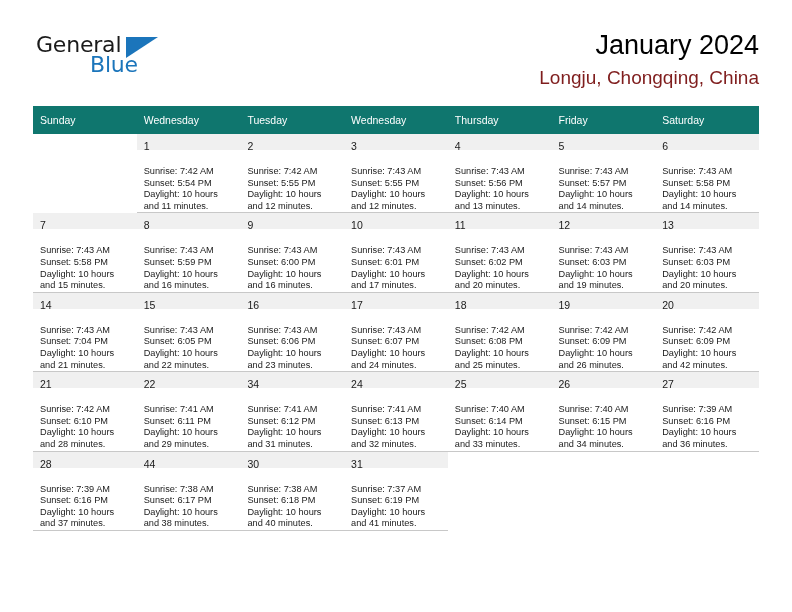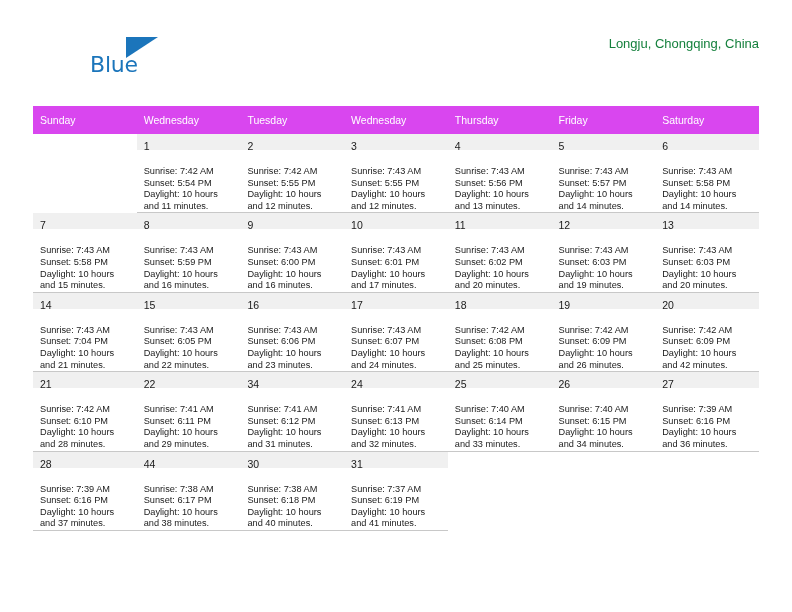--- a/index.html
+++ b/index.html
@@ -74,38 +74,38 @@
   }
   .cal-title {
     font-size: 27px;
     line-height: 34px;
     color: #000000;
     font-weight: normal;
     margin: 0;
     font-family: "Liberation Sans", sans-serif;
   }
   .cal-subtitle {
-    font-size: 13px;
+    font-size: 19px;
     line-height: 20px;
-    color: #15803d;
+    color: #7f1d1d;
     margin: 6px 0 0 0;
     font-family: "Liberation Sans", sans-serif;
   }
 
   
   .calendar {
     position: absolute;
     left: 33px;
     top: 106px;
     width: 726px;
     border-collapse: collapse;
     table-layout: fixed;
   }
   .calendar th {
-    background: #d946ef;
+    background: #0f766e;
     color: #ffffff;
     font-size: 10.5px;
     font-weight: normal;
     text-align: left;
     padding: 5px 0 5px 7px;
     height: 18px;
     border: none;
     font-family: "Liberation Sans", sans-serif;
   }
   .calendar td {
@@ -152,25 +152,27 @@
   }
 </style>
 </head>
 <body>
 
 <div class="page">
 
   <div class="header">
 
     <div class="logo">
+      <span class="logo-general">General</span>
       <span class="logo-flag"></span>
       <span class="logo-blue">Blue</span>
     </div>
 
     <div class="title-block">
+      <h1 class="cal-title">January 2024</h1>
       <p class="cal-subtitle">Longju, Chongqing, China</p>
     </div>
 
   </div>
 
   <table class="calendar">
     <thead>
       <tr>
         <th>Sunday</th>
         <th>Wednesday</th>

